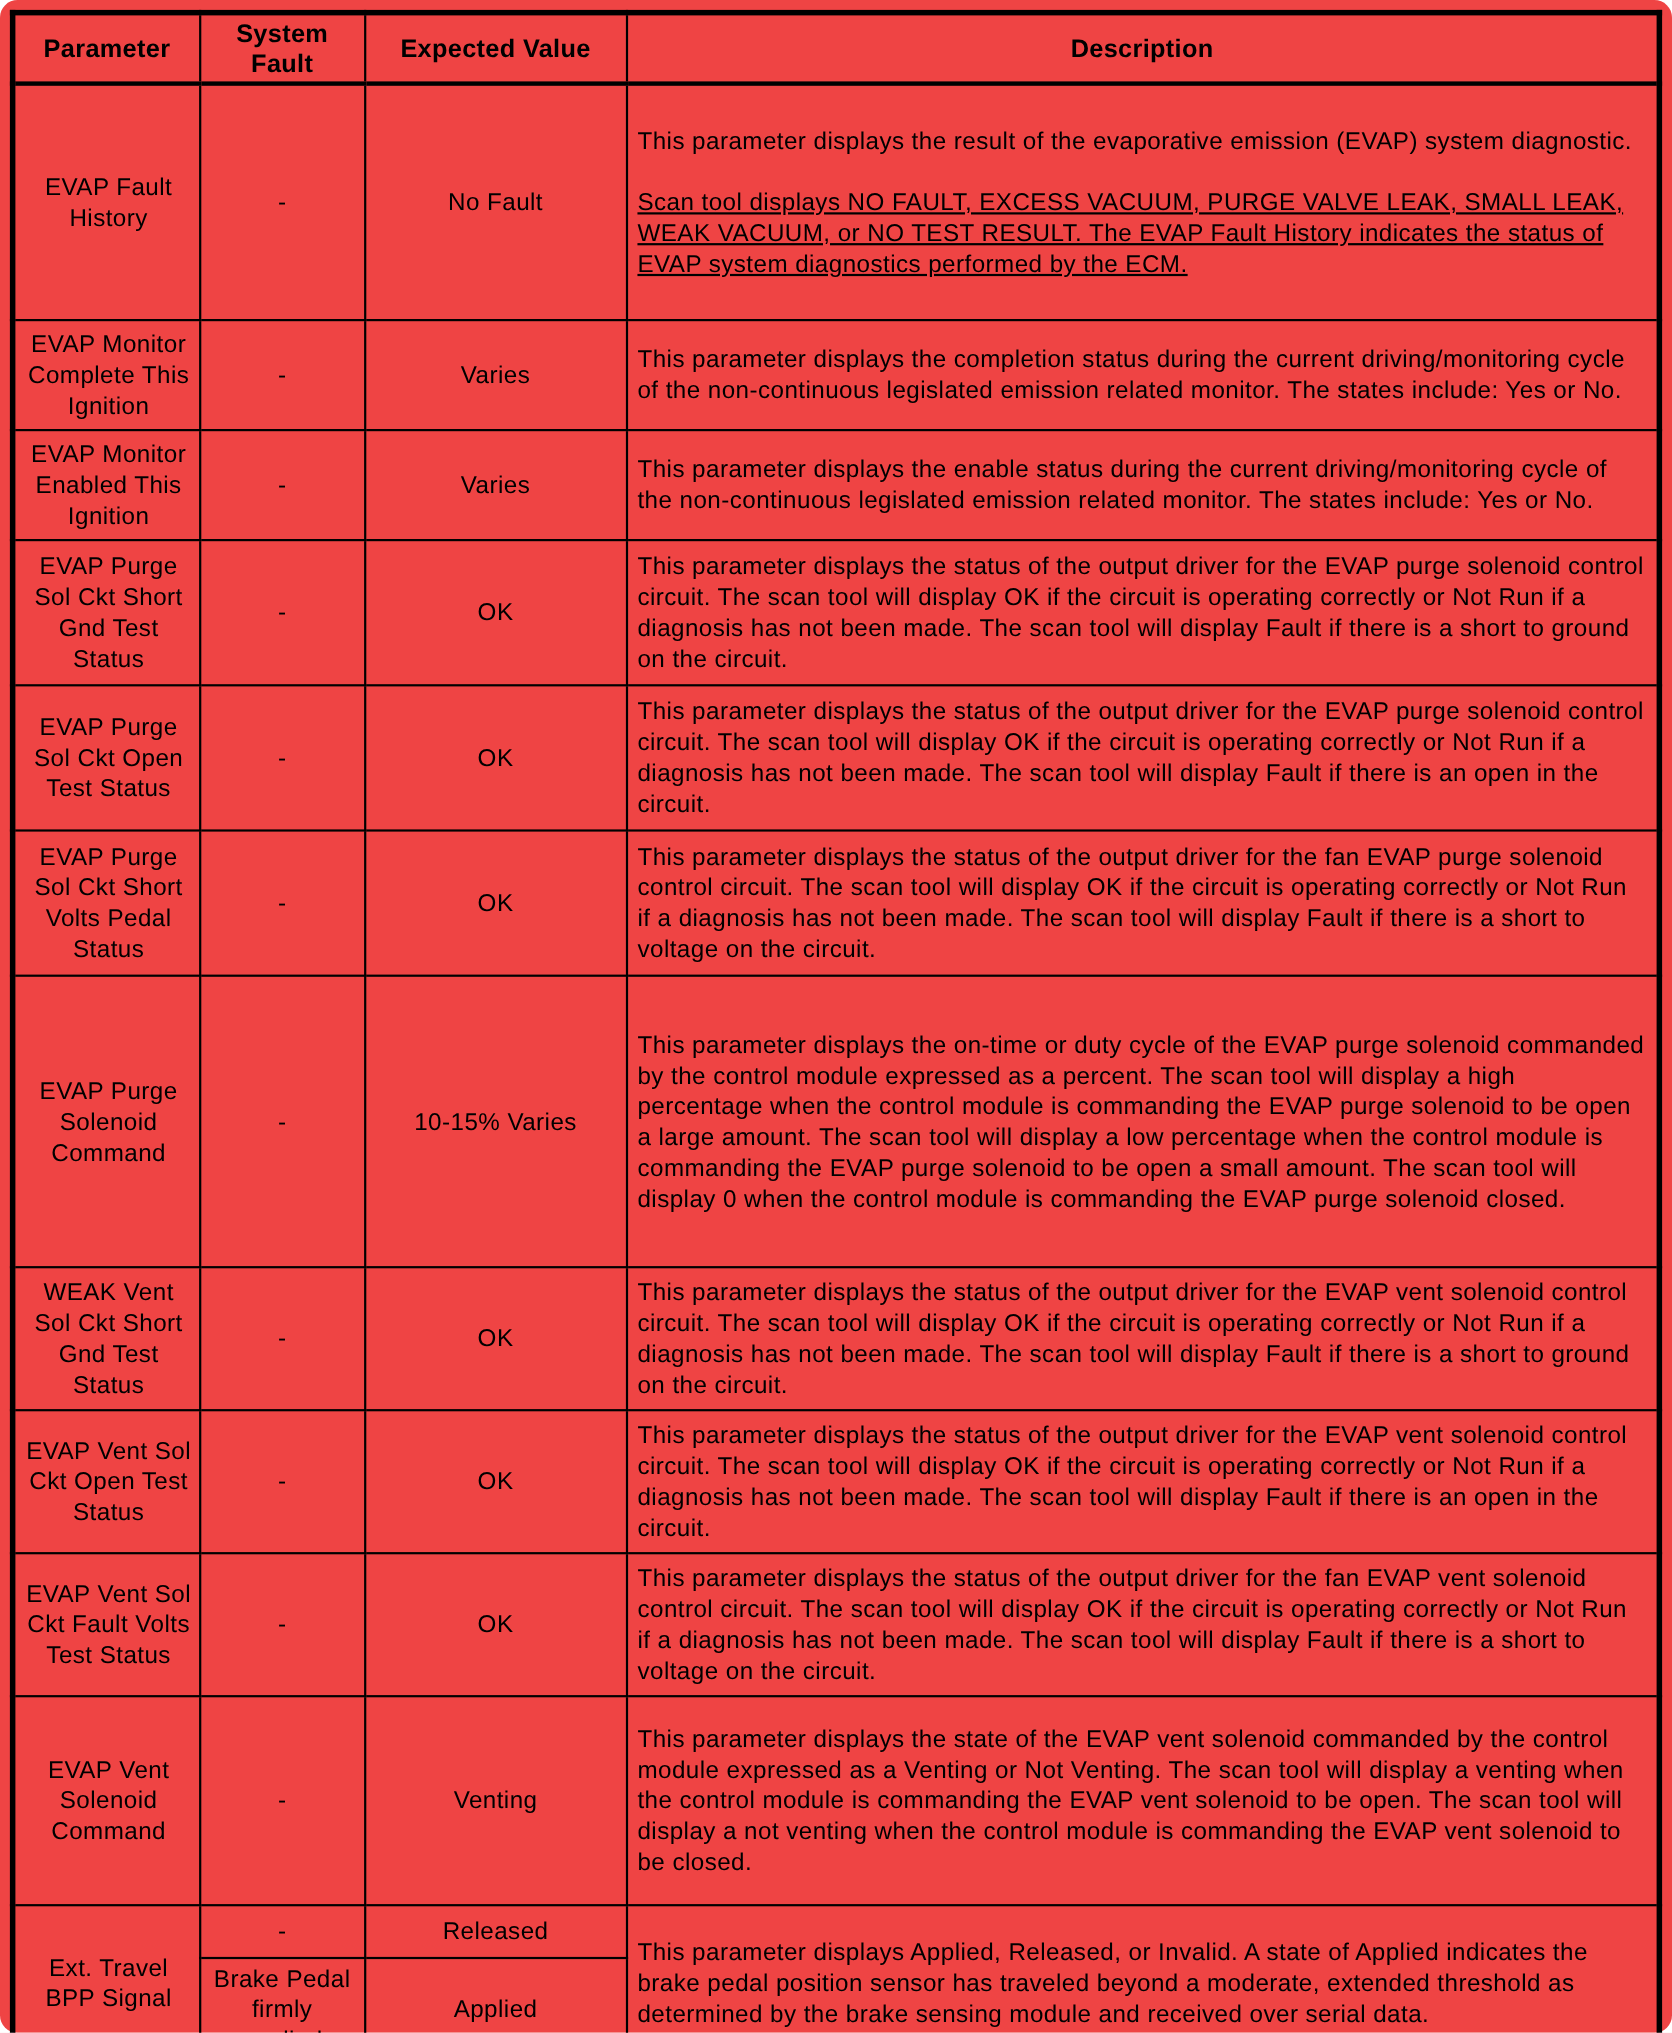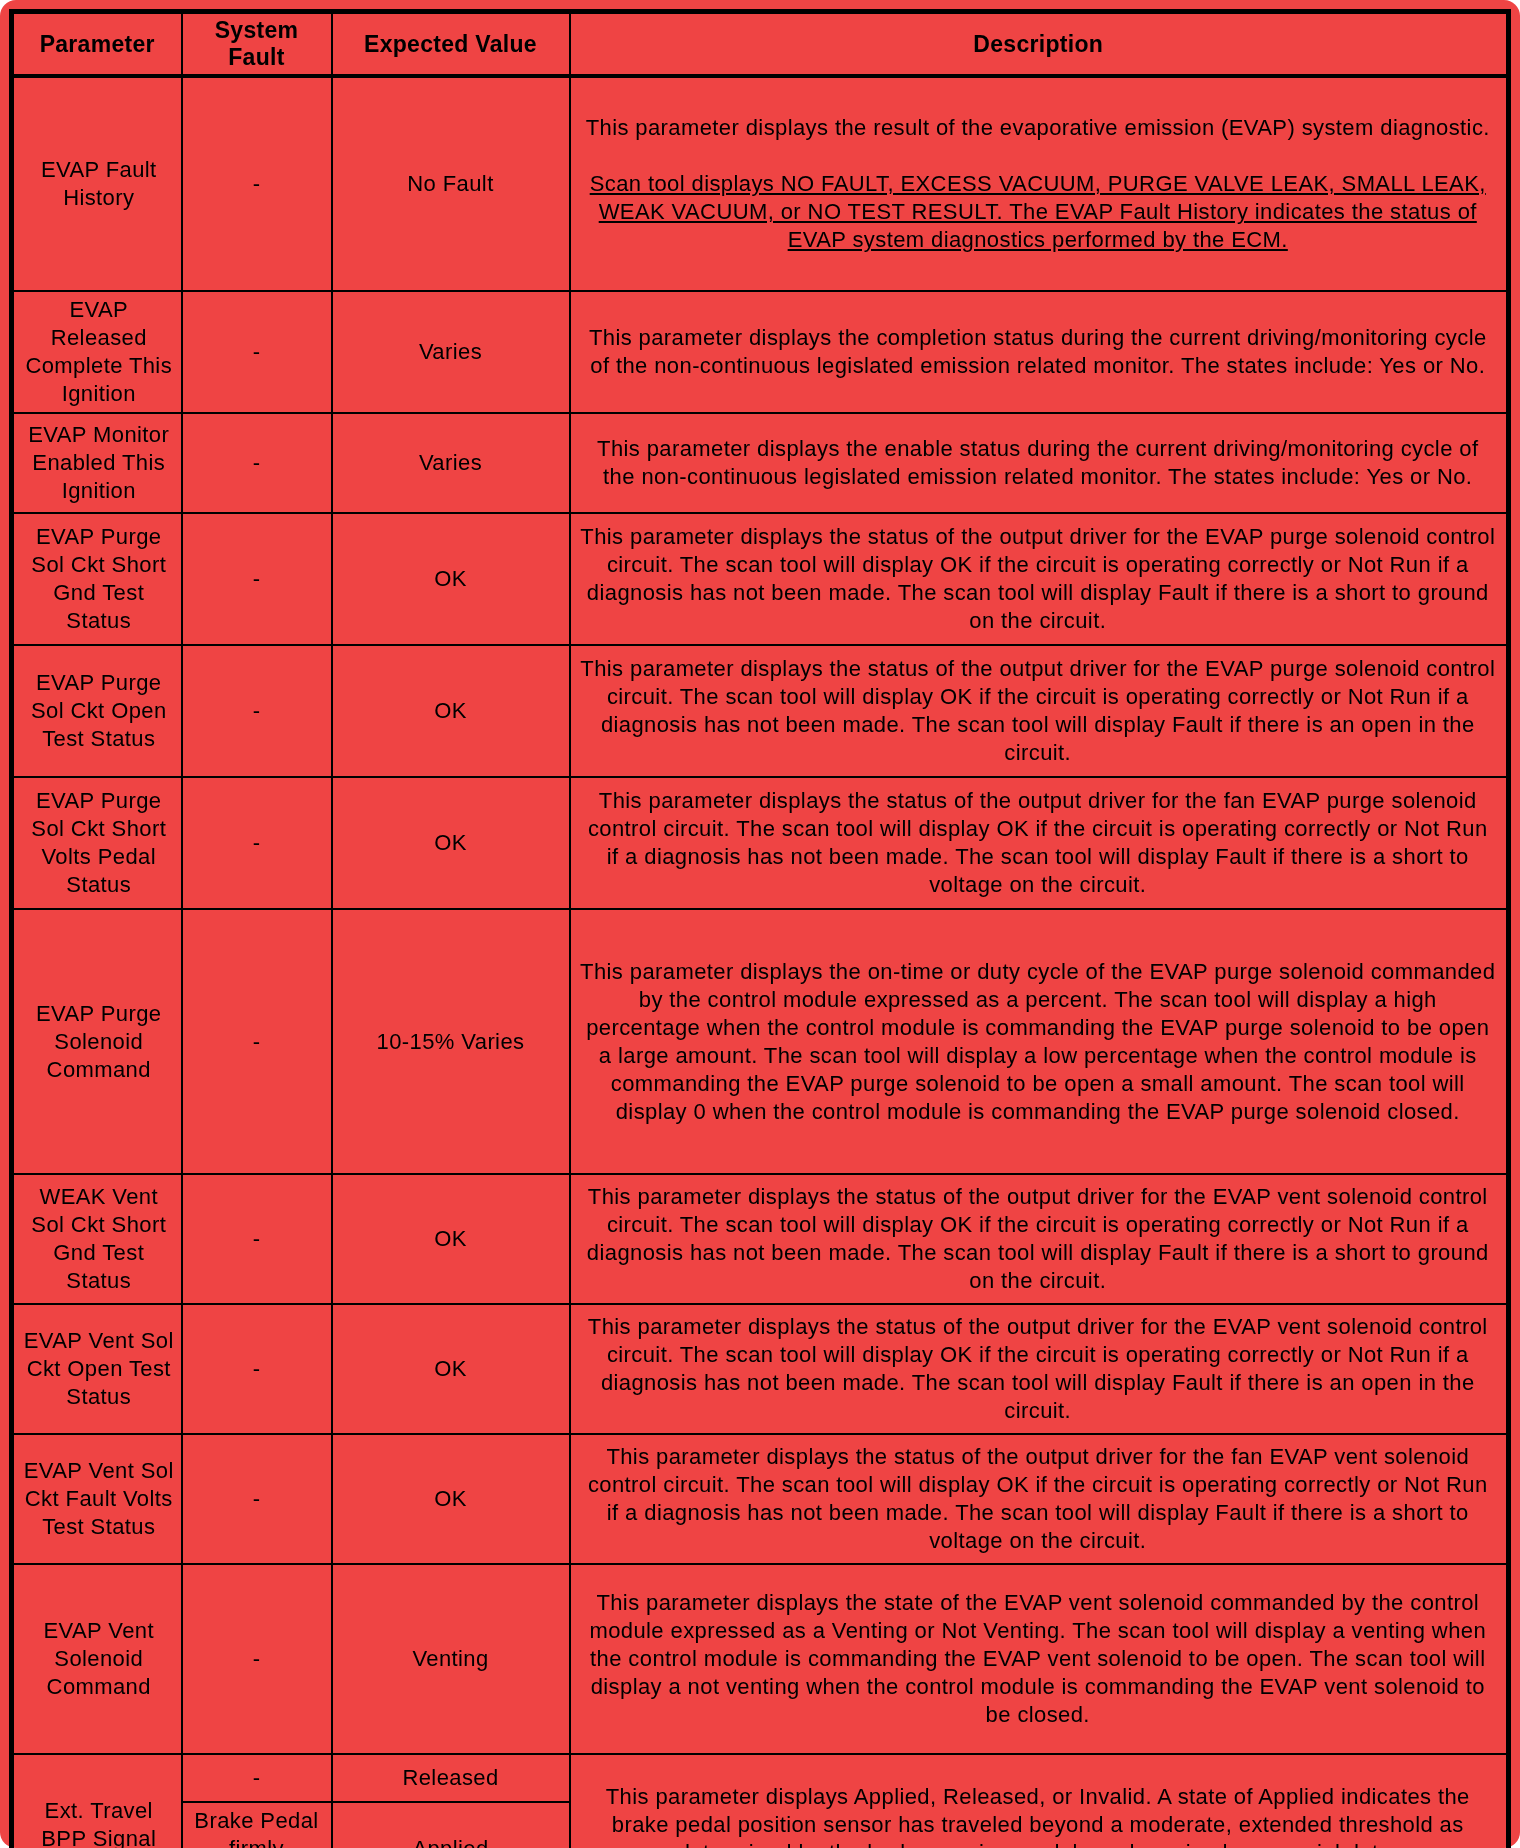--- a/index.html
+++ b/index.html
@@ -52,21 +52,21 @@
     text-align: center;
     padding: 4px 4px 4px 7px;
   }
   td.center {
     text-align: center;
   }
   td.desc {
     text-align: left;
     padding: 4px 10px 4px 9px;
   }
-  td.desc p { margin: 0; text-align: center; }
+  td.desc p { margin: 0; }
   td.desc p + p { margin-top: 28px; text-decoration: underline; }
 </style>
 </head>
 <body>
 
 <div class="page">
   <table class="param-table">
     <colgroup>
       <col class="c-param">
         <col class="c-state">
@@ -85,21 +85,21 @@
       <tr style="height:215px">
         <td class="param">EVAP Fault History</td>
         <td class="center">-</td>
         <td class="center">No Fault</td>
         <td class="desc">
           <p>This parameter displays the result of the evaporative emission (EVAP) system diagnostic.</p>
           <p>Scan tool displays NO FAULT, EXCESS VACUUM, PURGE VALVE LEAK, SMALL LEAK, WEAK VACUUM, or NO TEST RESULT. The EVAP Fault History indicates the status of EVAP system diagnostics performed by the ECM.</p>
         </td>
       </tr>
       <tr style="height:100px">
-        <td class="param">EVAP Released Complete This Ignition</td>
+        <td class="param">EVAP Monitor Complete This Ignition</td>
         <td class="center">-</td>
         <td class="center">Varies</td>
         <td class="desc">
           <p>This parameter displays the completion status during the current driving/monitoring cycle of the non-continuous legislated emission related monitor. The states include: Yes or No.</p>
         </td>
       </tr>
       <tr style="height:100px">
         <td class="param">EVAP Monitor Enabled This Ignition</td>
         <td class="center">-</td>
         <td class="center">Varies</td>

